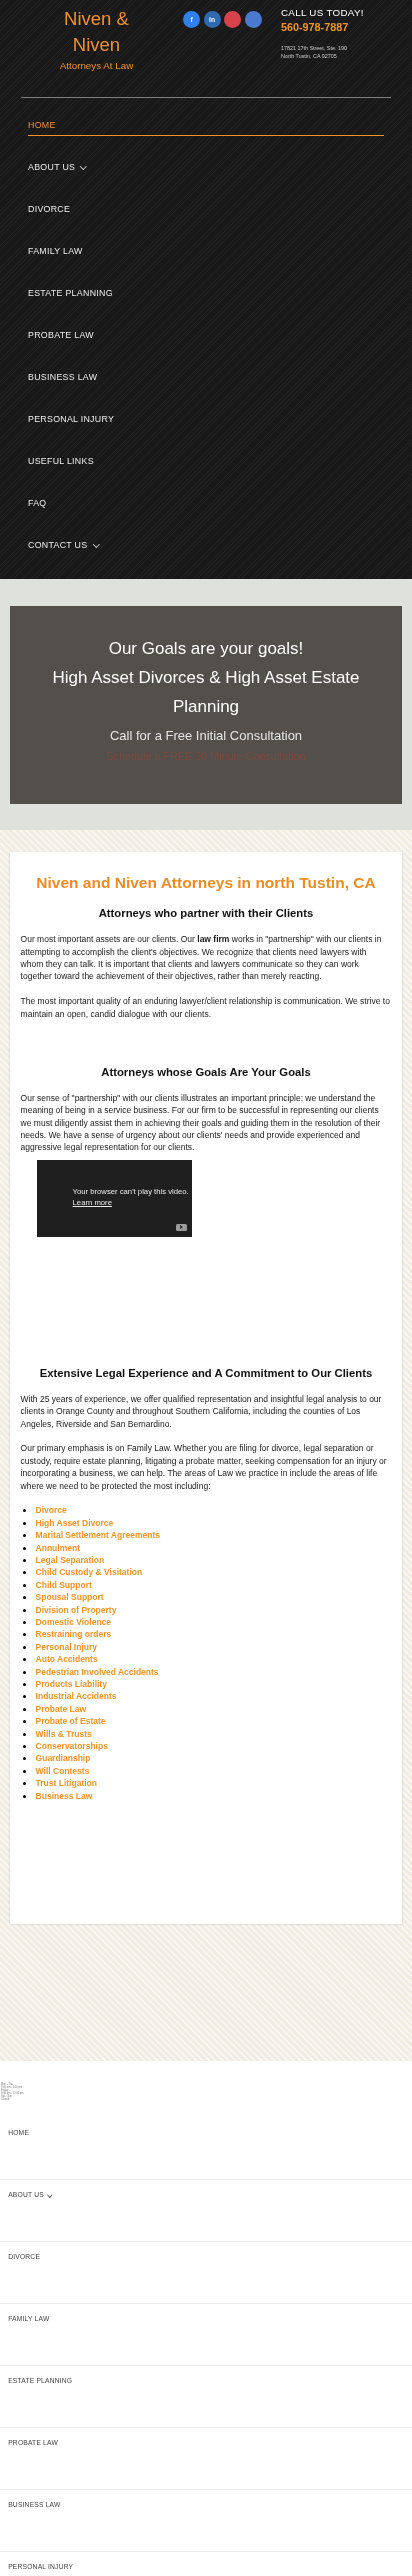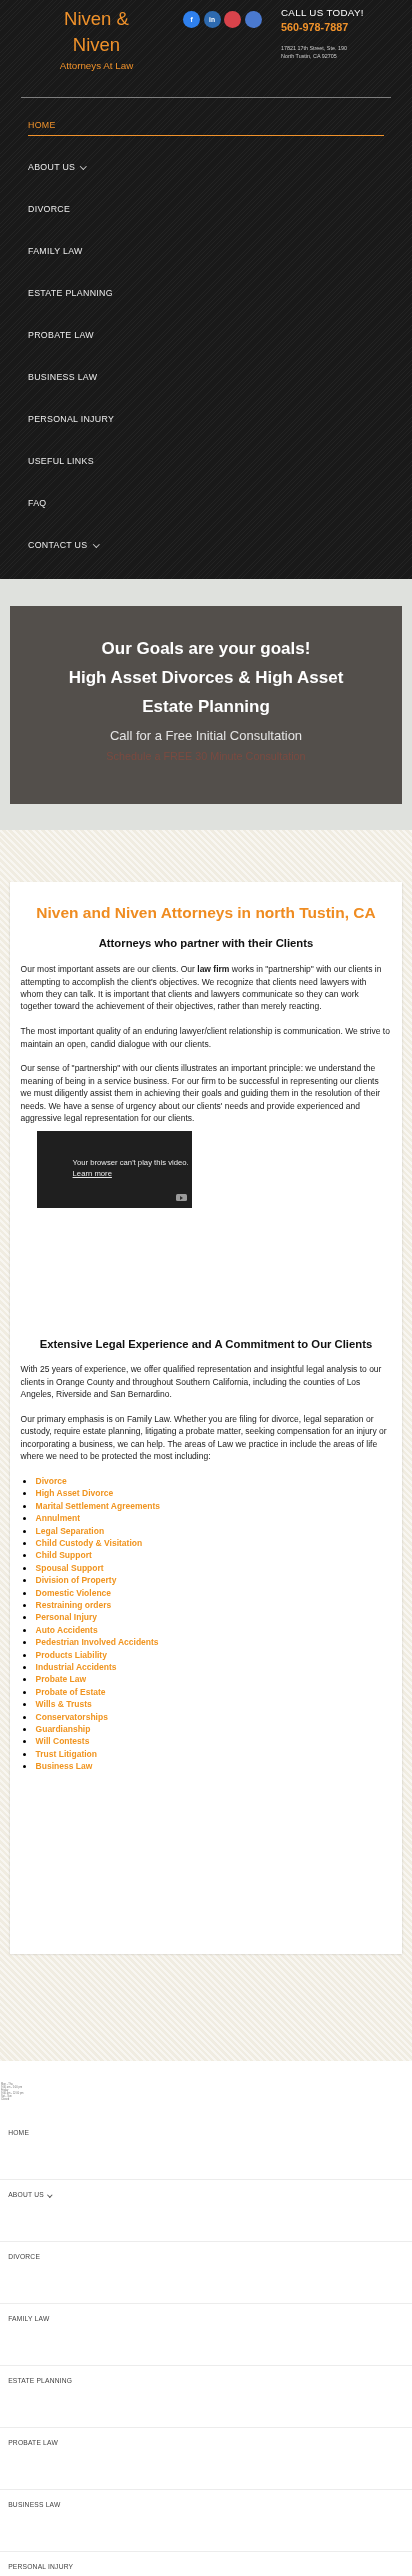--- a/index.html
+++ b/index.html
@@ -29,27 +29,27 @@
   .header-divider{position:absolute;top:97px;left:20.6px;right:20.6px;height:0.5px;background:#7d7d7d;}
   .main-nav{position:absolute;top:114px;left:0;right:0;}
   .nav-item{height:42px;box-sizing:border-box;padding:6.2px 28px 0 28px;font-size:8.8px;letter-spacing:0.3px;color:#ededed;position:relative;cursor:pointer;}
   .nav-item.active{color:#f0922b;}
   .nav-item.active::after{content:"";position:absolute;left:28px;right:28px;top:20.6px;border-bottom:1px solid #f0922b;}
   .chev{display:inline-block;width:3.6px;height:3.6px;border-right:1px solid currentColor;border-bottom:1px solid currentColor;transform:rotate(45deg);margin-left:6.2px;vertical-align:1.5px;opacity:.85;}
 
   
   .banner-strip{height:251px;box-sizing:border-box;background:#dfe1dd;padding-top:27px;}
   .banner-box{margin:0 10.3px;height:198px;box-sizing:border-box;background:#534f4b;text-align:center;padding-top:28px;}
-  .banner-heading{color:#fff;font-size:17px;font-weight:bold;line-height:29px;width:330px;margin:0 auto;}
+  .banner-heading{color:#fff;font-size:17px;font-weight:normal;line-height:29px;width:330px;margin:0 auto;}
   .banner-sub{color:#e5e5e5;font-size:13px;margin-top:7.2px;}
   .banner-cta{display:block;margin-top:7px;font-size:10.8px;color:#7b4a40;text-decoration:none;cursor:pointer;}
 
   
   .content-strip{
-    height:1231px;box-sizing:border-box;padding-top:52px;
+    height:1231px;box-sizing:border-box;padding-top:22px;
     background:#f0ece1;
     background-image:repeating-linear-gradient(45deg,rgba(255,255,255,.55) 0px,rgba(255,255,255,.55) 2.1px,transparent 2.1px,transparent 4.6px);
   }
   .card{margin:0 10.3px;height:1072px;box-sizing:border-box;background:#fff;padding:0 10.3px;box-shadow:0 0.5px 2.1px rgba(0,0,0,.18);}
   .card h1{margin:0;padding-top:17px;font-size:15.5px;line-height:27px;color:#ef8c21;text-align:center;max-width:350px;margin-left:auto;margin-right:auto;font-weight:bold;}
   .card h2{margin:11.3px 0 0;font-size:11.3px;color:#111;text-align:center;font-weight:bold;line-height:13.4px;}
   .card h2.h2-goals{margin-top:46px;}
   .card h2.h2-extensive{margin-top:130px;}
   .card p{margin:12.4px 0 0;font-size:8.5px;line-height:12.4px;color:#1a1a1a;}
   .video-box{width:155px;height:77px;background:#1f1f1f;margin:6.2px 0 0 16px;position:relative;}
@@ -128,20 +128,21 @@
   </section>
 
   <section class="content-strip">
     <div class="card">
       <h1>Niven and Niven Attorneys in north Tustin, CA</h1>
 
       <h2>Attorneys who partner with their Clients</h2>
       <p><span>Our most important assets are our clients. Our </span><strong>law firm</strong><span> works in "partnership" with our clients in attempting to accomplish the client's objectives. We recognize that clients need lawyers with whom they can talk. It is important that clients and lawyers communicate so they can work together toward the achievement of their objectives, rather than merely reacting.</span></p>
       <p>The most important quality of an enduring lawyer/client relationship is communication. We strive to maintain an open, candid dialogue with our clients.</p>
 
+      <h2 class="h2-goals">Attorneys whose Goals Are Your Goals</h2>
       <p>Our sense of "partnership" with our clients illustrates an important principle: we understand the meaning of being in a service business. For our firm to be successful in representing our clients we must diligently assist them in achieving their goals and guiding them in the resolution of their needs. We have a sense of urgency about our clients' needs and provide experienced and aggressive legal representation for our clients.</p>
 
       <div class="video-box">
         <div class="video-msg">
           <span>Your browser can't play this video.</span><br>
           <a class="video-link">Learn more</a>
         </div>
         <div class="yt-btn">
             <div class="yt-tri"></div>
           </div>

